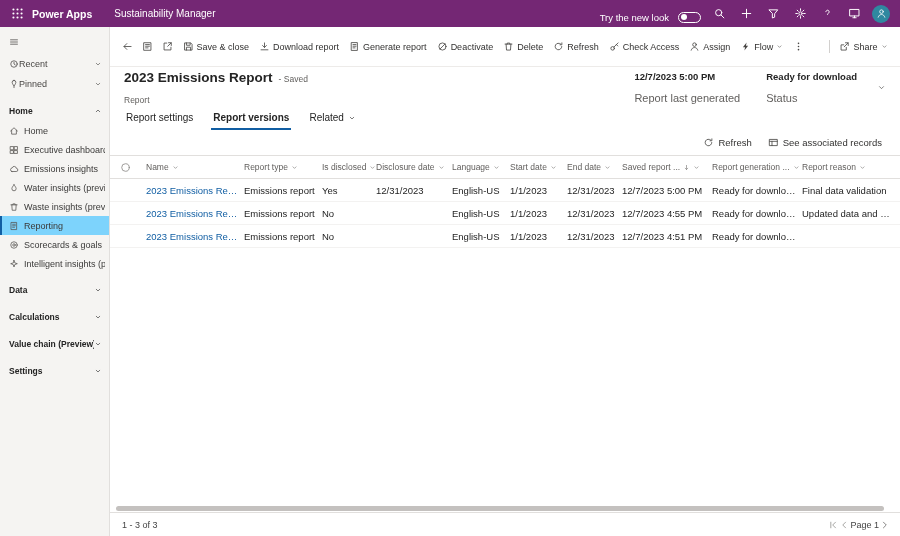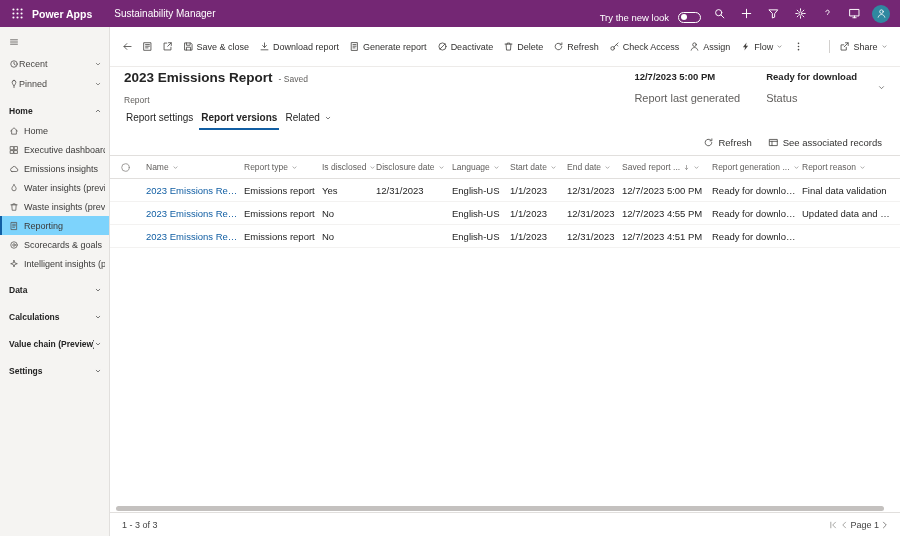--- a/index.html
+++ b/index.html
@@ -66,21 +66,21 @@
   .rh-title{font-size:13.5px;font-weight:bold;color:#242424}
   .rh-saved{font-size:8.5px;color:#605e5c}
   .rh-entity{font-size:8.5px;color:#605e5c;margin-top:10px}
   .rh-right{display:flex;align-items:center;gap:26px}
   .rh-val{font-size:9.5px;font-weight:bold;color:#242424;white-space:nowrap}
   .rh-lbl{font-size:11px;color:#605e5c;margin-top:10px}
   .rh-chev{color:#484644;display:flex;align-items:center;margin-left:-6px}
   .rh-chev svg{width:9px;height:9px}
 
   
-  .tabs{height:23px;display:flex;gap:4px;padding:0 14px}
+  .tabs{height:23px;display:flex;gap:16px;padding:0 14px}
   .tab{display:flex;align-items:center;gap:4px;font-size:10px;color:#242424;
     border-bottom:2px solid transparent;padding:0 2px;cursor:pointer}
   .tab.active{font-weight:bold;border-bottom-color:var(--accent,#115EA3)}
   .tabs .ico svg{width:8px;height:8px}
 
   
   .grid-toolbar{height:26px;display:flex;justify-content:flex-end;align-items:center;gap:4px;
     padding:0 12px;border-bottom:1px solid #e1dfdd}
   .gt-btn{display:flex;align-items:center;gap:4px;font-size:9.5px;color:#323130;padding:0 6px;height:20px}
   .gt-btn .ico{color:#484644}

